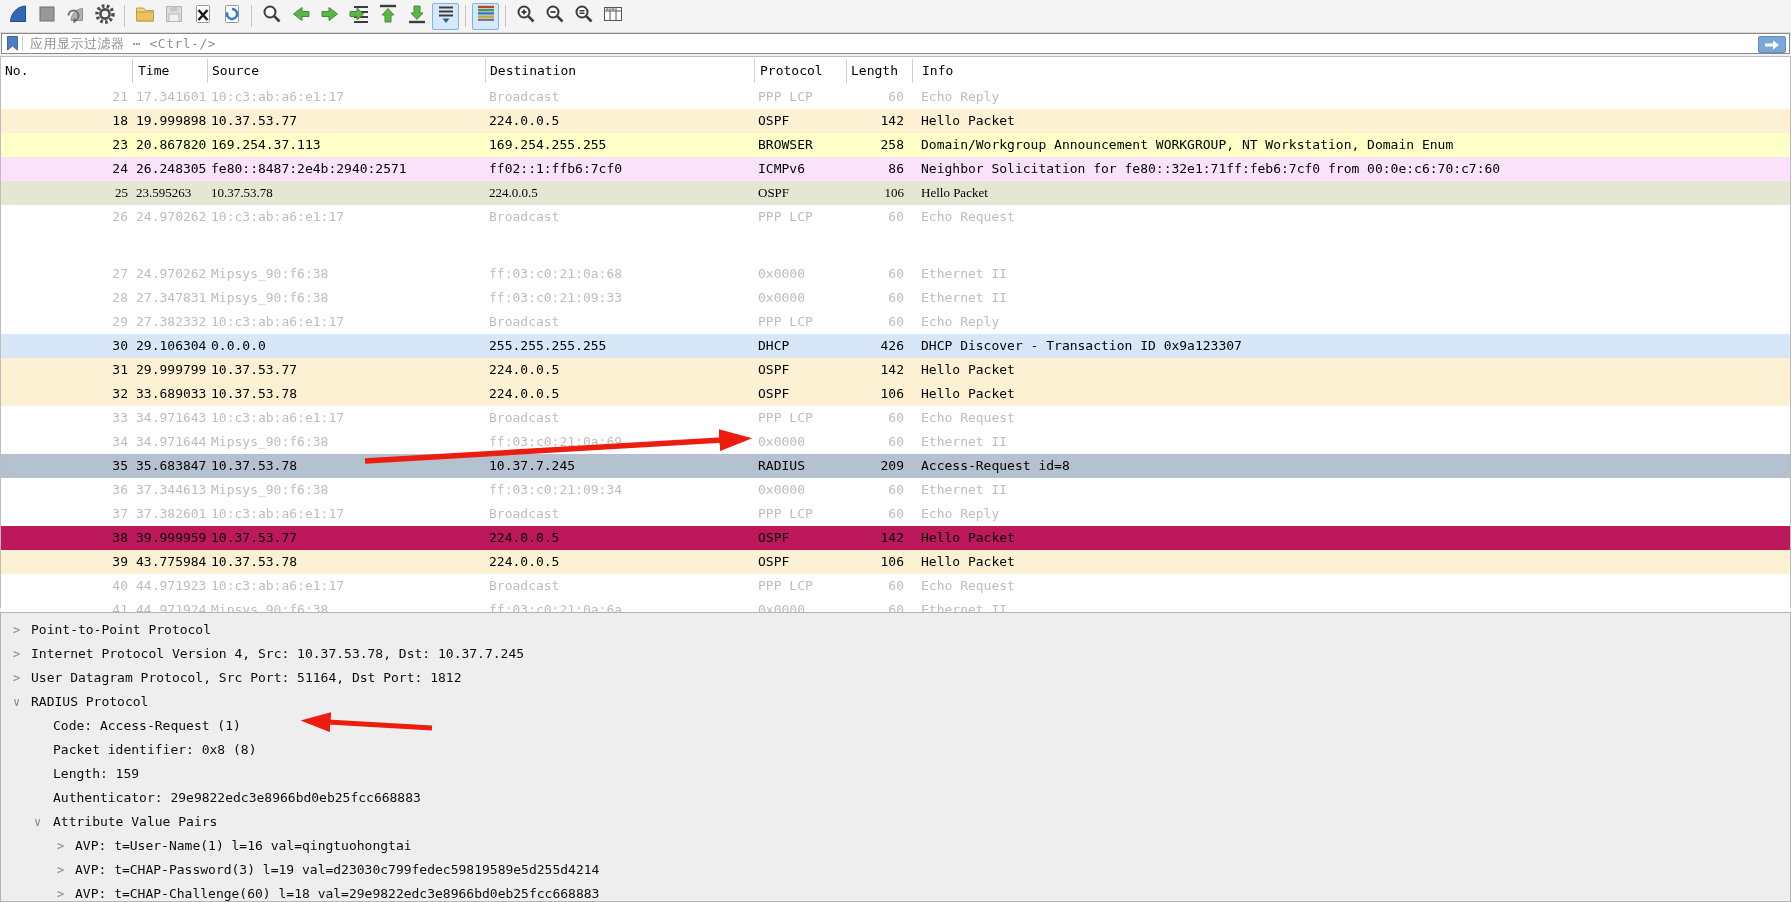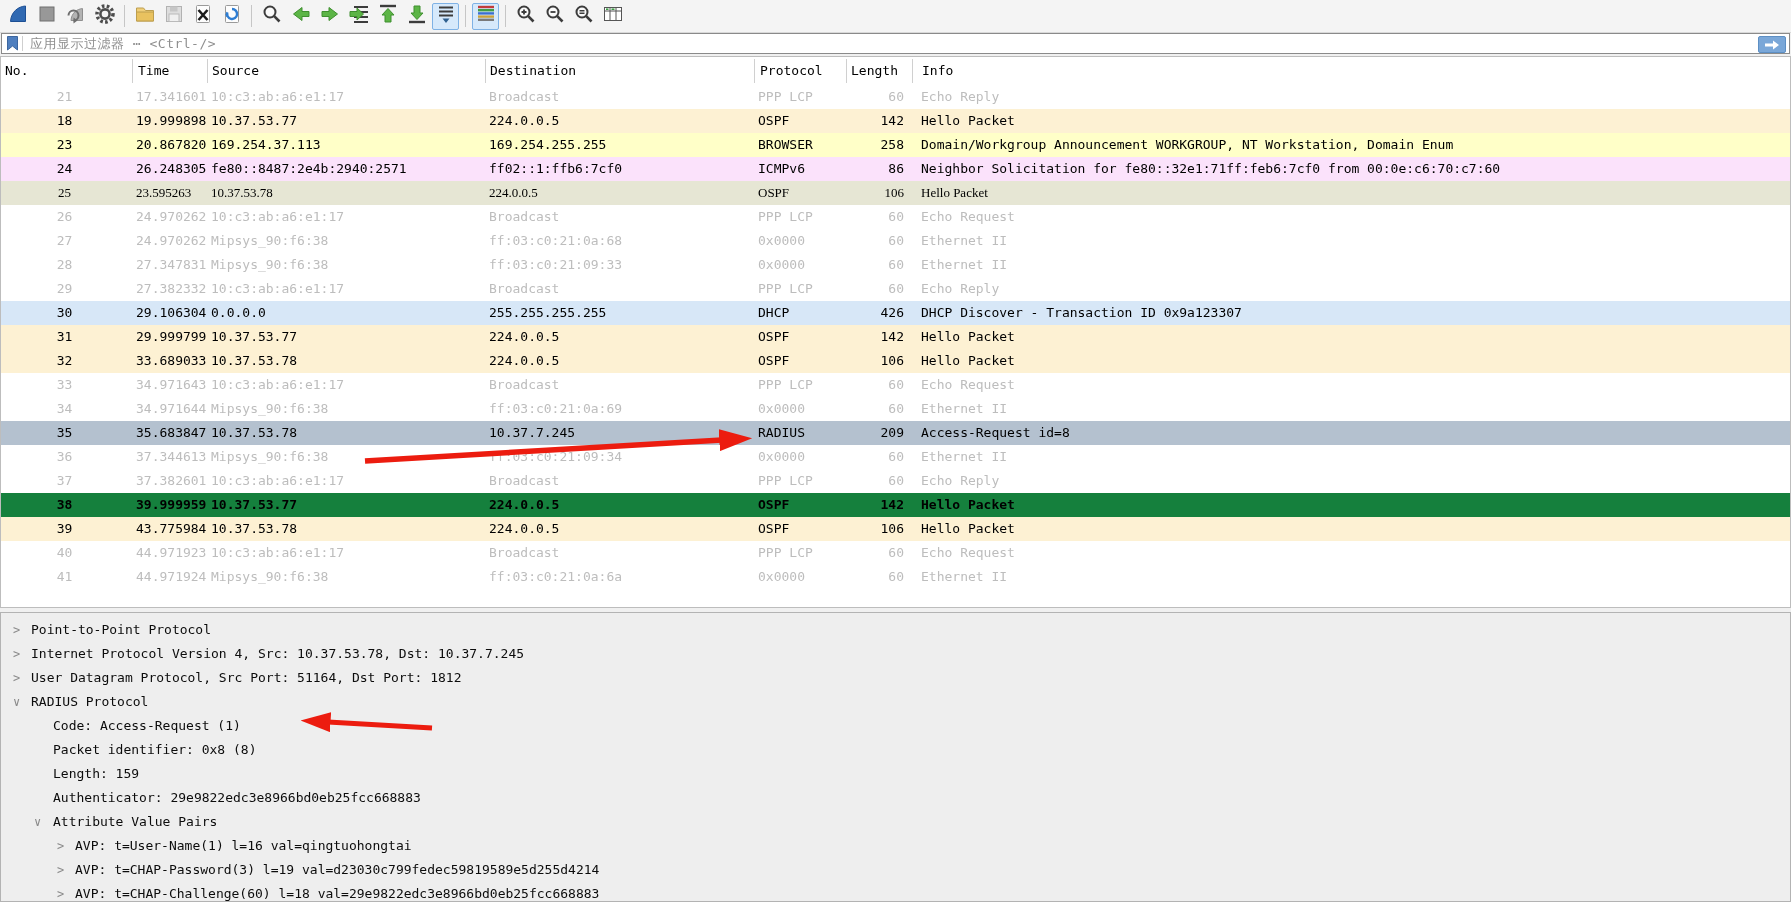--- a/index.html
+++ b/index.html
@@ -24,21 +24,21 @@
   
   .plist{position:absolute;top:56px;left:0;width:1791px;height:552px;background:#ffffff;
          border:1px solid #bdbdbd;box-sizing:border-box;}
   .plist-h{position:absolute;top:0;left:0;right:0;height:28px;background:#ffffff;
            border-bottom:1px solid #d4d4d4;font-size:13px;color:#000;}
   .hcell{position:absolute;top:0;line-height:27px;white-space:nowrap;}
   .hsep{position:absolute;top:2px;bottom:2px;width:1px;background:#d0d0d0;}
   .plist-rows{position:absolute;top:28px;left:0;right:0;}
   .prow{position:relative;height:24px;line-height:24px;font-size:13px;white-space:nowrap;}
   .prow span{position:absolute;top:0;}
-  .c-no{left:0;width:127px;text-align:center;}
+  .c-no{left:0;width:127px;text-align:right;}
   .c-time{left:135px;}
   .c-src{left:210px;}
   .c-dst{left:488px;}
   .c-proto{left:757px;}
   .c-len{left:803px;width:100px;text-align:right;}
   .c-info{left:920px;}
   
   .detail{position:absolute;top:612px;left:0;width:1791px;height:290px;background:#eeeeee;
           border:1px solid #b3b3b3;box-sizing:border-box;padding-top:5px;overflow:hidden;}
   .dline{position:relative;height:24px;line-height:24px;font-size:13px;color:#0c0c0c;white-space:nowrap;}
@@ -280,21 +280,21 @@
         </div>
         <div class="prow" style="background: rgb(255, 255, 255); color: rgb(189, 189, 189);">
           <span class="c-no">26</span>
           <span class="c-time">24.970262</span>
           <span class="c-src">10:c3:ab:a6:e1:17</span>
           <span class="c-dst">Broadcast</span>
           <span class="c-proto">PPP LCP</span>
           <span class="c-len">60</span>
           <span class="c-info">Echo Request</span>
         </div>
-        <div class="prow" style="background: rgb(255, 255, 255); color: rgb(189, 189, 189);">
+        <div class="prow" style="background: rgb(255, 255, 255); color: rgb(189, 189, 189); margin-top: 33px;">
           <span class="c-no">27</span>
           <span class="c-time">24.970262</span>
           <span class="c-src">Mipsys_90:f6:38</span>
           <span class="c-dst">ff:03:c0:21:0a:68</span>
           <span class="c-proto">0x0000</span>
           <span class="c-len">60</span>
           <span class="c-info">Ethernet II</span>
         </div>
         <div class="prow" style="background: rgb(255, 255, 255); color: rgb(189, 189, 189);">
           <span class="c-no">28</span>
@@ -379,21 +379,21 @@
         </div>
         <div class="prow" style="background: rgb(255, 255, 255); color: rgb(189, 189, 189);">
           <span class="c-no">37</span>
           <span class="c-time">37.382601</span>
           <span class="c-src">10:c3:ab:a6:e1:17</span>
           <span class="c-dst">Broadcast</span>
           <span class="c-proto">PPP LCP</span>
           <span class="c-len">60</span>
           <span class="c-info">Echo Reply</span>
         </div>
-        <div class="prow" style="background: #15803d; color: rgb(0, 0, 0); font-weight: bold;">
+        <div class="prow" style="background: #be185d; color: rgb(0, 0, 0);">
           <span class="c-no">38</span>
           <span class="c-time">39.999959</span>
           <span class="c-src">10.37.53.77</span>
           <span class="c-dst">224.0.0.5</span>
           <span class="c-proto">OSPF</span>
           <span class="c-len">142</span>
           <span class="c-info">Hello Packet</span>
         </div>
         <div class="prow" style="background: rgb(253, 241, 211); color: rgb(0, 0, 0);">
           <span class="c-no">39</span>

